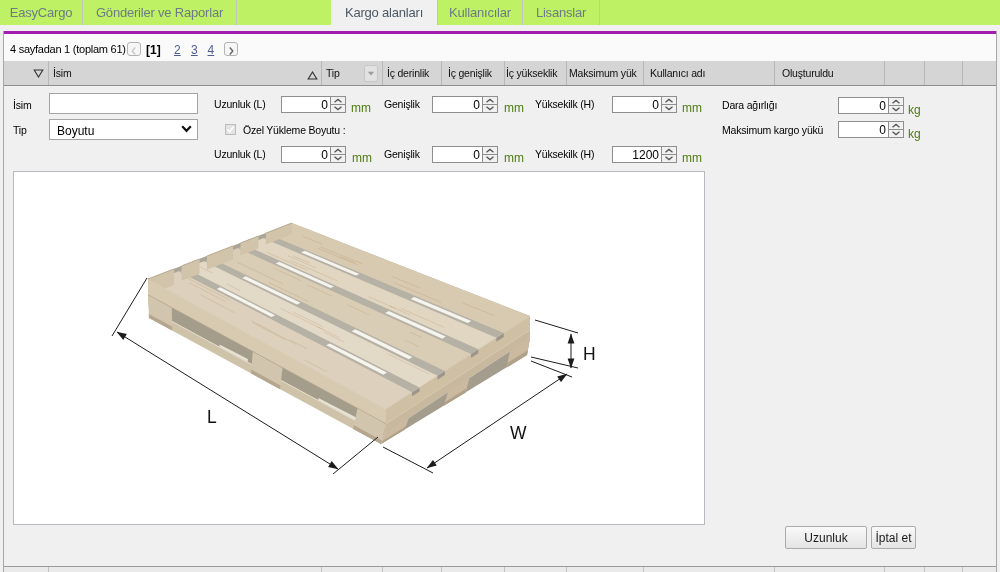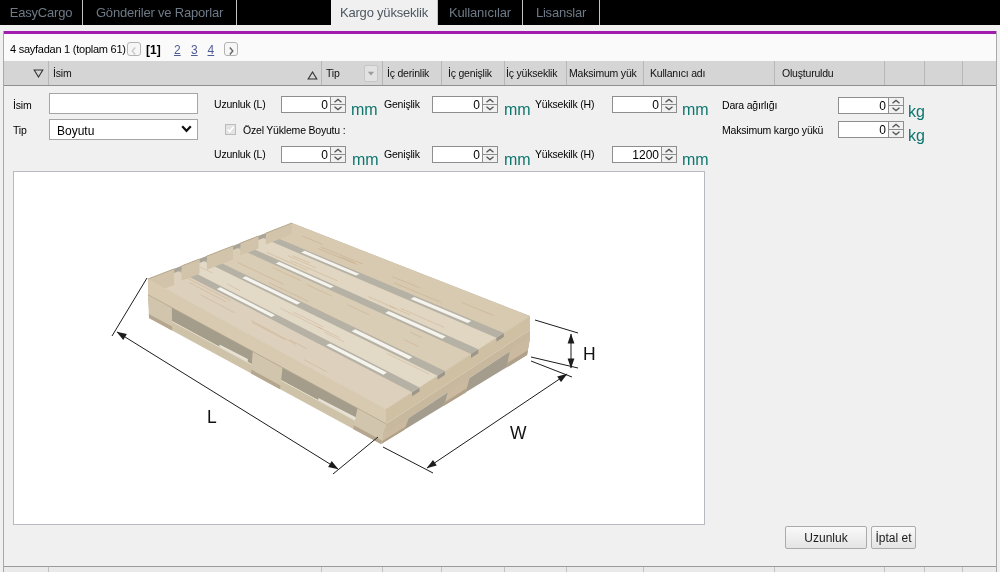--- a/index.html
+++ b/index.html
@@ -1,35 +1,35 @@
 <!DOCTYPE html>
 <html><head><meta charset="utf-8">
 <style>
 html,body{margin:0;padding:0}
 body{width:1000px;height:572px;position:relative;overflow:hidden;background:#f0f0f0;
  font-family:"Liberation Sans",sans-serif;-webkit-font-smoothing:antialiased}
-#tabbar{position:absolute;left:0;top:0;width:1000px;height:25px;background:#000000}
+#tabbar{position:absolute;left:0;top:0;width:1000px;height:25px;background:#bef264}
 .tab{position:absolute;top:0;height:25px;line-height:25px;text-align:center;font-size:13px;
  color:#6e7a87;letter-spacing:-0.2px;border-right:1px solid #c3c3c3;box-sizing:border-box}
 .tab.active{background:#f0f0f0;color:#4e5863}
 #cl{position:absolute;left:3px;top:31px;width:1px;height:541px;background:#a8a8a8}
 #cr{position:absolute;left:996px;top:31px;width:1px;height:541px;background:#a8a8a8}
 #pag{position:absolute;left:4px;top:31px;width:992px;height:30px;background:#fafafa;
  border-top:3px solid #a21caf;box-sizing:border-box}
 #pagtxt{position:absolute;left:6px;top:9px;font-size:11px;letter-spacing:-0.25px;color:#000}
 .pbtn{position:absolute;top:8px;width:14px;height:14px;border:1px solid #b3b3b3;border-radius:3px;
  background:#f6f6f6;box-sizing:border-box}
 .pnum{position:absolute;top:9px;font-size:12px}
 .plink{color:#4d5c94;text-decoration:underline}
 #hdr{position:absolute;left:4px;top:61px;width:992px;height:25px;background:#d5d5d5;
  border-bottom:1px solid #8f8f8f;box-sizing:border-box}
 .hsep{position:absolute;top:0;width:1px;height:24px;background:#b7b7b7}
 .htxt{position:absolute;top:0;height:24px;line-height:25px;font-size:10.5px;letter-spacing:-0.2px;color:#101010;white-space:nowrap}
 .lbl{position:absolute;font-size:10.5px;letter-spacing:-0.2px;color:#000;white-space:nowrap}
-.unit{position:absolute;font-size:16px;color:#0f766e}
+.unit{position:absolute;font-size:12px;color:#4d7c0f}
 #isim{position:absolute;left:49px;top:93px;width:147px;height:19px;background:#fff;border:1px solid #a5a5a5}
 #tipsel{position:absolute;left:49px;top:119px;width:147px;height:19px;background:#fff;border:1px solid #a5a5a5}
 #tipsel span{position:absolute;left:7px;top:4px;font-size:12px;color:#000}
 .spin{position:absolute;background:#fff;border:1px solid #8e8e8e;box-sizing:border-box}
 .sval{position:absolute;right:17px;top:1px;font-size:12px;color:#000}
 .sbtn{position:absolute;right:0;top:0;bottom:0;width:14px;background:#f1f1f1;border-left:1px solid #8e8e8e}
 .sbtn svg{position:absolute;left:1px;top:0}
 .smid{position:absolute;left:0;right:0;top:7px;height:1px;background:#8e8e8e}
 .cb{position:absolute;left:225px;top:124px;width:11px;height:11px;background:#e3e3e3;border:1px solid #bcbcbc;box-sizing:border-box}
 #panel{position:absolute;left:13px;top:171px;width:690px;height:352px;background:#fff;border:1px solid #b7bbc0}
@@ -37,21 +37,21 @@
 .btn{position:absolute;top:526px;height:23px;border:1px solid #ababab;border-radius:2px;
  background:linear-gradient(#f9f9f9,#e4e4e4);font-size:12px;color:#1a1a1a;text-align:center;line-height:22px;box-sizing:border-box}
 #bline{position:absolute;left:4px;top:566px;width:992px;height:1px;background:#9a9a9a}
 #bstrip{position:absolute;left:4px;top:567px;width:992px;height:5px;background:#eaeaea}
 .bsep{position:absolute;top:0;width:1px;height:5px;background:#c2c2c2}
 </style></head>
 <body>
 <div id="tabbar">
     <div class="tab" style="left:0px;width:83px">EasyCargo</div>
     <div class="tab" style="left:83px;width:154px">Gönderiler ve Raporlar</div>
-    <div class="tab active" style="left:331px;width:107px">Kargo yükseklik</div>
+    <div class="tab active" style="left:331px;width:107px">Kargo alanları</div>
     <div class="tab" style="left:438px;width:85px">Kullanıcılar</div>
     <div class="tab" style="left:523px;width:77px">Lisanslar</div>
   </div>
 <div id="cl"></div>
 <div id="cr"></div>
 <div id="pag">
   <div id="pagtxt">4 sayfadan 1 (toplam 61)</div>
   <div class="pbtn" style="left:123px"><svg width="12" height="12" viewBox="0 0 12 12">
         <path d="M7.2 2.5 L4.2 6 L7.2 9.5" fill="none" stroke="#c9c9c9" stroke-width="1.4"></path>
       </svg></div>

